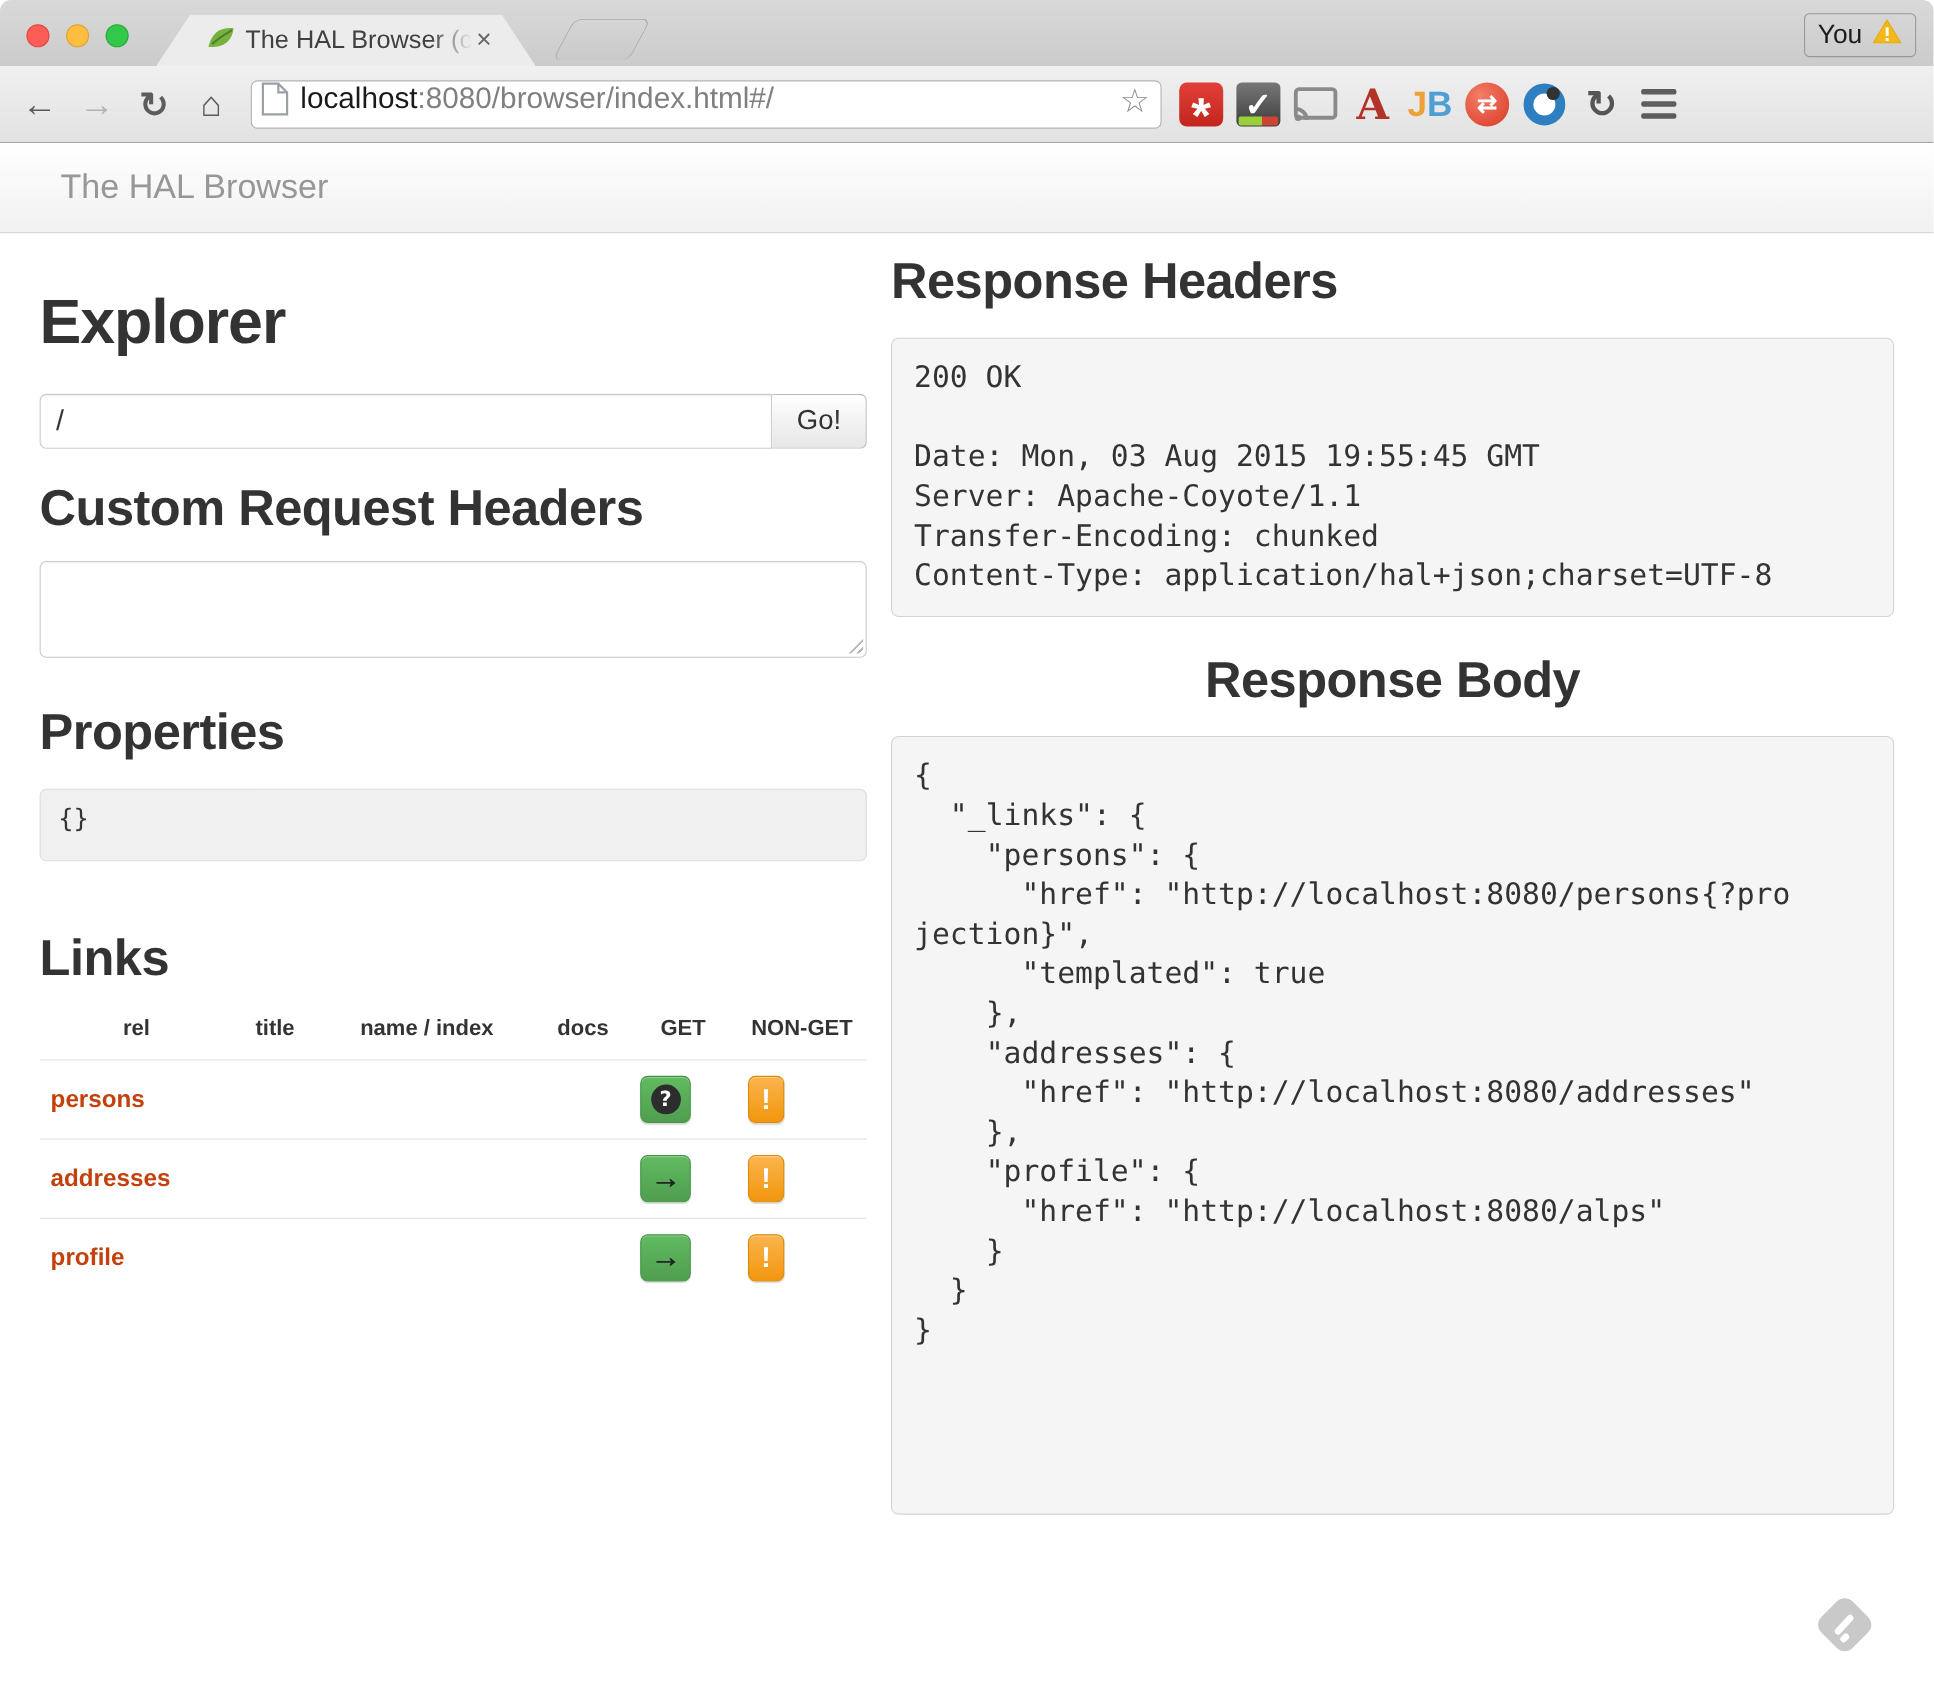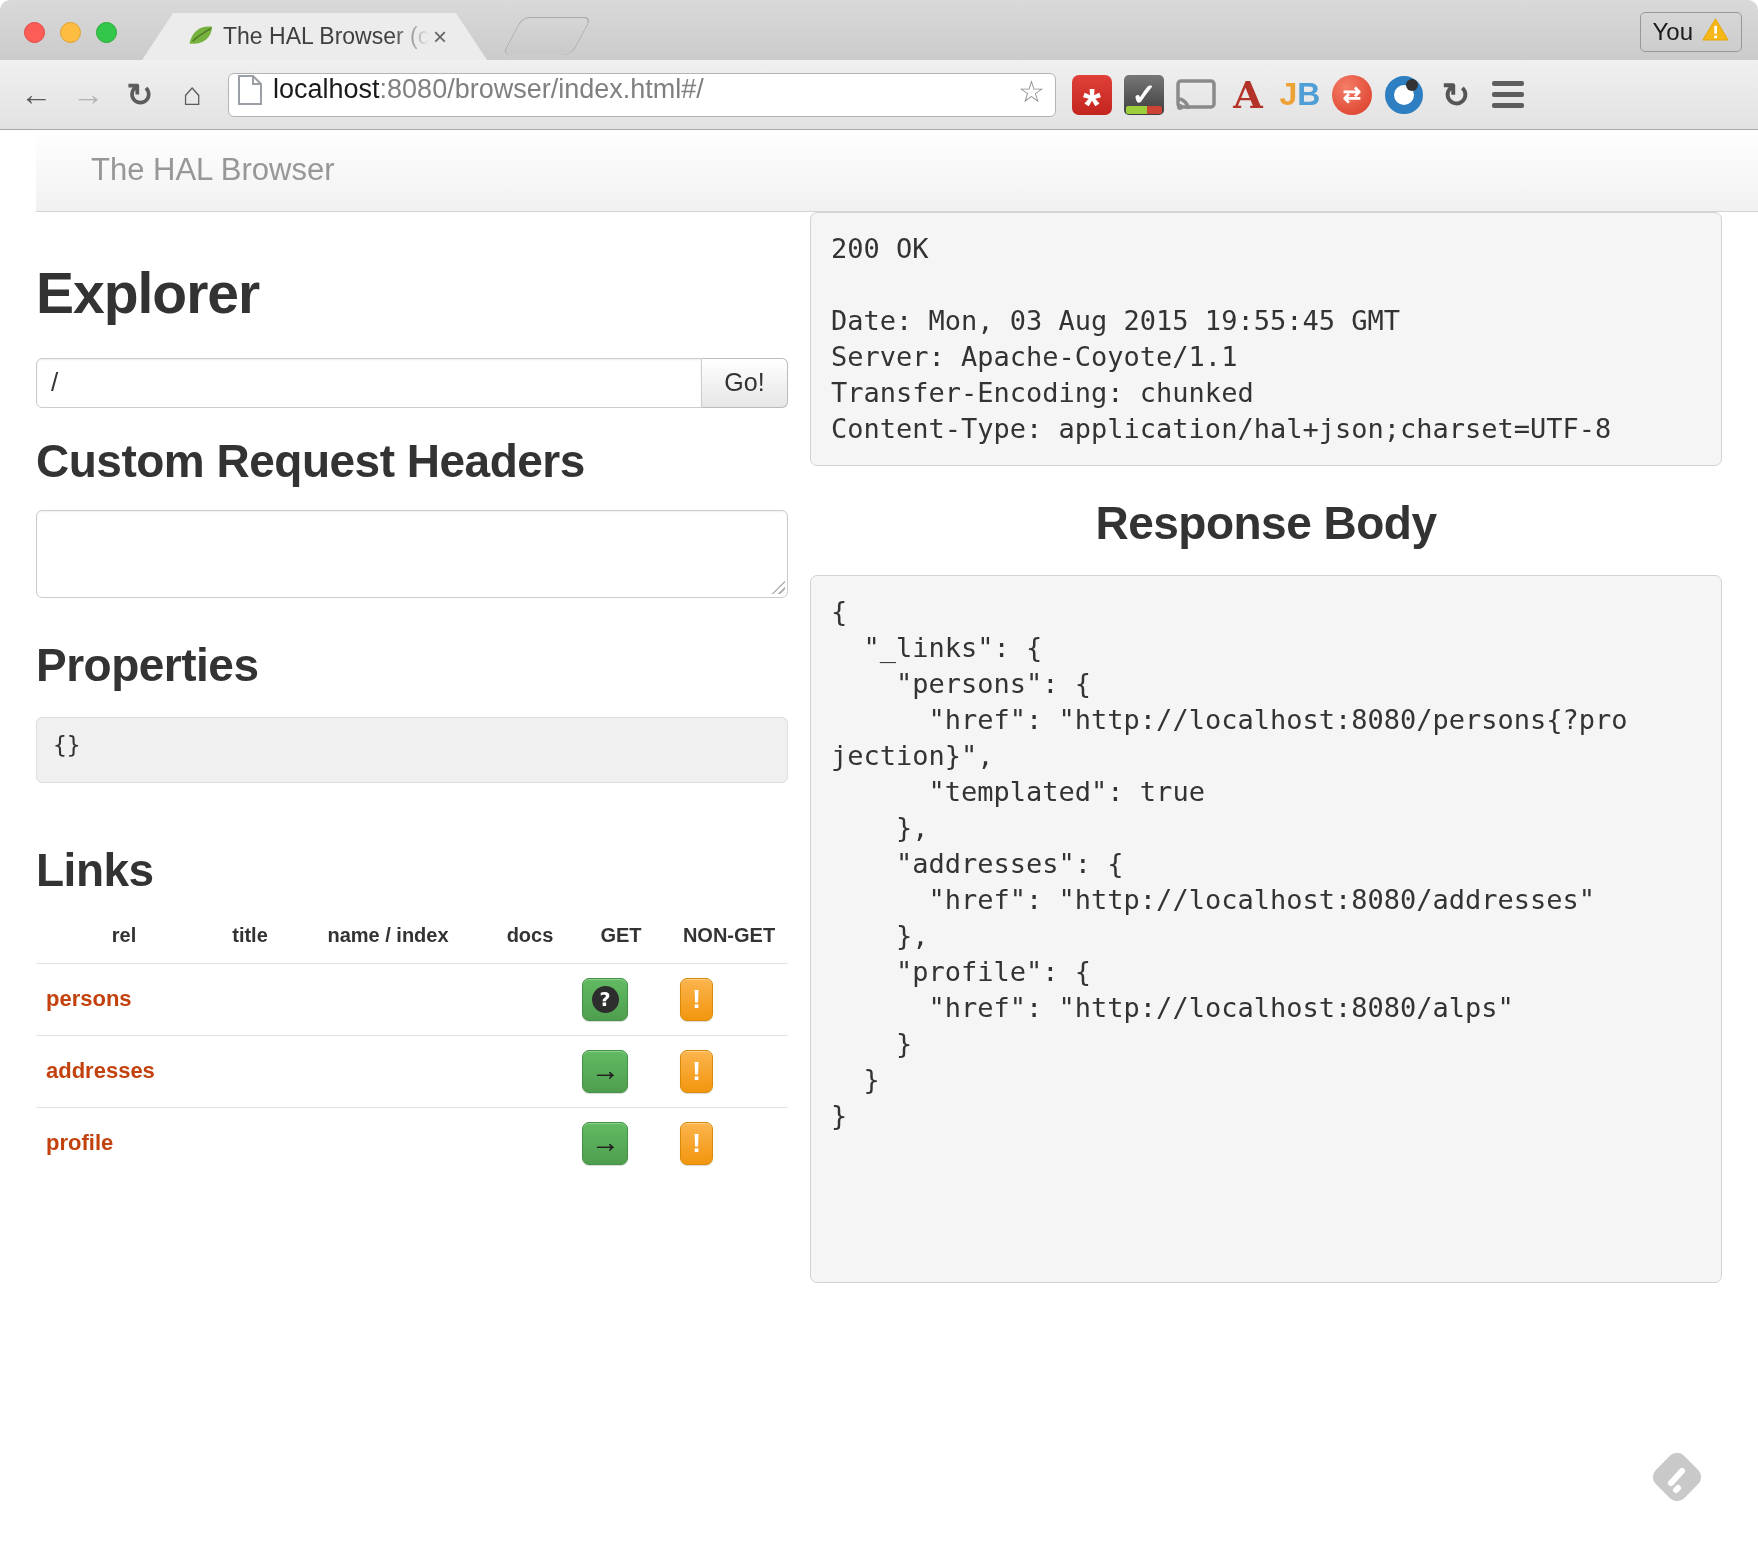--- a/index.html
+++ b/index.html
@@ -49,21 +49,21 @@
   .jb .j { color:#eca235; } .jb .b { color:#4f9ed6; }
   .swap-red { width:40px; height:40px; border-radius:50%; background:radial-gradient(circle at 35% 30%,#f47c66,#d93a26);
               color:#fff; font-size:22px; font-weight:bold; display:flex; align-items:center; justify-content:center; }
   .blue-ring { width:38px; height:38px; border-radius:50%; border:9px solid #2d7fc1; background:#fff; position:relative; }
   .blue-ring .notch { position:absolute; right:-4px; top:-6px; width:12px; height:12px; background:#333; border-radius:50%; }
   .sync { font-size:34px; font-weight:bold; color:#555; }
   .menu-btn { width:44px; height:44px; display:flex; flex-direction:column; justify-content:center; gap:6px; padding:0 6px; }
   .menu-btn i { display:block; height:5px; background:#5d5d5d; border-radius:2px; }
 
   
-  .navbar { height:82px; background:linear-gradient(#ffffff,#f1f1f1); border-bottom:1px solid #d4d4d4;margin-left:36px; }
+  .navbar { height:82px; background:linear-gradient(#ffffff,#f1f1f1); border-bottom:1px solid #d4d4d4; }
   .brand { line-height:80px; padding-left:55px; font-size:31px; color:#979797; }
 
   .content { display:flex; gap:22px; padding:0 36px; }
   .col-left { width:752px; flex:none; }
   .col-right { flex:1; min-width:0; }
 
   h1.hd { font-size:57px; font-weight:bold; color:#333; margin:52px 0 34px; line-height:1.05; letter-spacing:-1px; }
   h2.hd { font-size:46px; font-weight:bold; color:#333; line-height:1.1; letter-spacing:-0.5px; }
 
   .addr-row { display:flex; margin-bottom:6px; }
@@ -279,20 +279,21 @@
                 <button class="btn-nonget">
                   <span>!</span>
                 </button>
               </td>
           </tr>
         </tbody>
       </table>
     </div>
 
     <div class="col-right">
+      <h2 class="hd h2-resp">Response Headers</h2>
       <div class="gray-box">
         <div class="mono">200 OK
 
 Date: Mon, 03 Aug 2015 19:55:45 GMT
 Server: Apache-Coyote/1.1
 Transfer-Encoding: chunked
 Content-Type: application/hal+json;charset=UTF-8</div>
       </div>
       <h2 class="hd h2-body">Response Body</h2>
       <div class="gray-box body-box">

